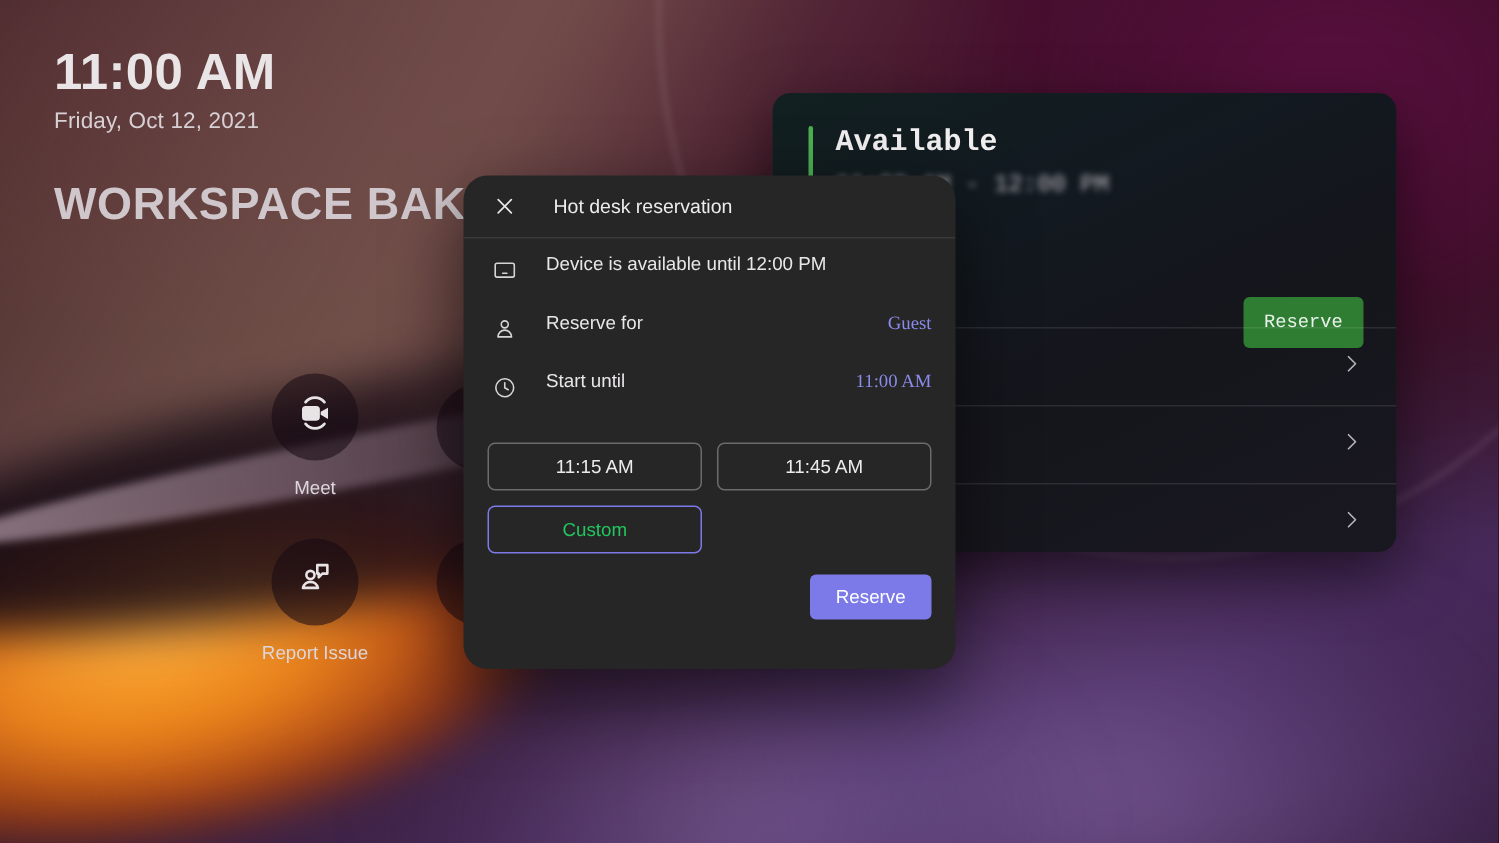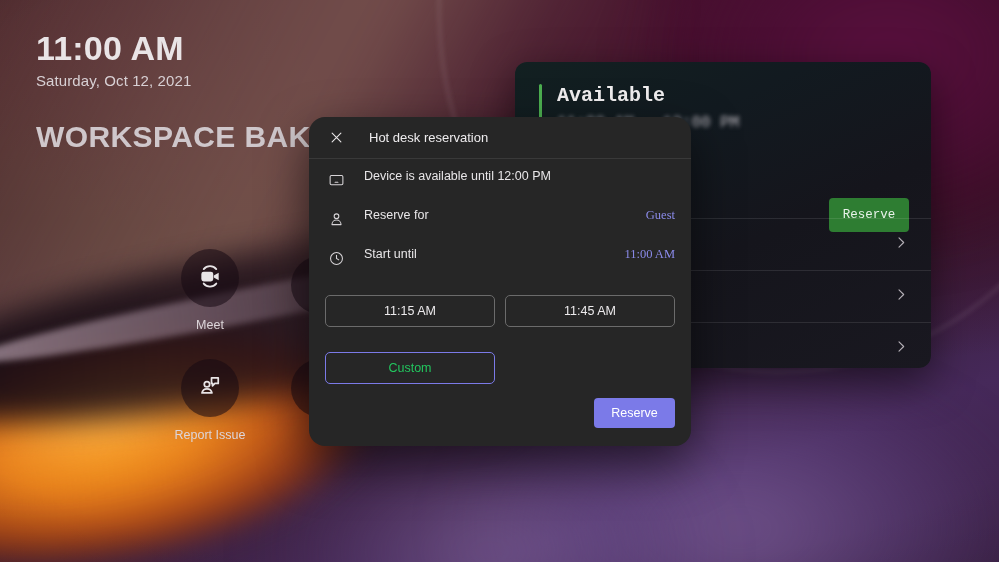--- a/index.html
+++ b/index.html
@@ -174,21 +174,21 @@
   .row-chevron {
     position:absolute; right:22px; top:50%; transform:translateY(-50%);
     color:#b6b1b8;
   }
   #panel-rows { position:absolute; left:0; right:0; top:156px; bottom:0; }
   .panel-row.tall { height:52px; }
 
   
   #hotdesk-dialog {
     position:absolute; left:309px; top:117px;
-    width:382px; height:329px;
+    width:328px; height:329px;
     background:#262626;
     border-radius:16px;
     box-shadow:0 18px 48px rgba(0,0,0,0.55);
     overflow:hidden;
   }
   #dialog-header {
     height:42px; display:flex; align-items:center;
     padding:0 14px;
     border-bottom:1px solid rgba(255,255,255,0.09);
   }
@@ -210,21 +210,21 @@
     color:#d7d4d7; margin-right:17px;
   }
   .dlg-icon.spacer { visibility:hidden; }
   .dlg-label { font-size:12.5px; color:#e8e6e8; }
   .dlg-value {
     position:absolute; right:0; font-size:12.5px; color:#8b8bea;font-family:Liberation Serif, serif;
   }
 
   #time-options {
     display:grid; grid-template-columns:1fr 1fr;
-    gap:25px 10px; margin-top:9px;
+    gap:10px 10px; margin-top:9px;
   }
   .time-btn {
     height:32px; border-radius:5px;
     background:#262626; border:1px solid #6b6b6b;
     color:#eceaec; font-size:12.5px; font-family:inherit;
     display:flex; align-items:center; justify-content:center;
     cursor:pointer;
   }
   .time-btn.selected {
     border-color:#7b7ae8; color:#22c55e;
@@ -251,21 +251,21 @@
   <div class="wp-layer wp-lav2"></div>
   <div class="wp-layer wp-orange"></div>
   <div class="wp-layer wp-orange-hi"></div>
   <div class="wp-layer wp-darkband"></div>
   <div class="wp-layer wp-wavehi"></div>
   <div class="wp-layer wp-vignette"></div>
 </div>
 
 <div id="home-header">
   <div id="clock-time">11:00 AM</div>
-  <div id="clock-date">Saturday, Oct 12, 2021</div>
+  <div id="clock-date">Friday, Oct 12, 2021</div>
 </div>
 <div id="room-name">WORKSPACE BAKE</div>
 
 <div id="app-grid">
 
   <div class="app-tile">
     <div class="app-circle">
       <span>
         <svg width="26" height="26" viewBox="0 0 24 24" fill="none" stroke="#e8e4e6" stroke-width="1.7" stroke-linecap="round" stroke-linejoin="round">
           <rect x="4" y="8" width="11" height="9" rx="2.2" fill="#e8e4e6" stroke="none"></rect>

